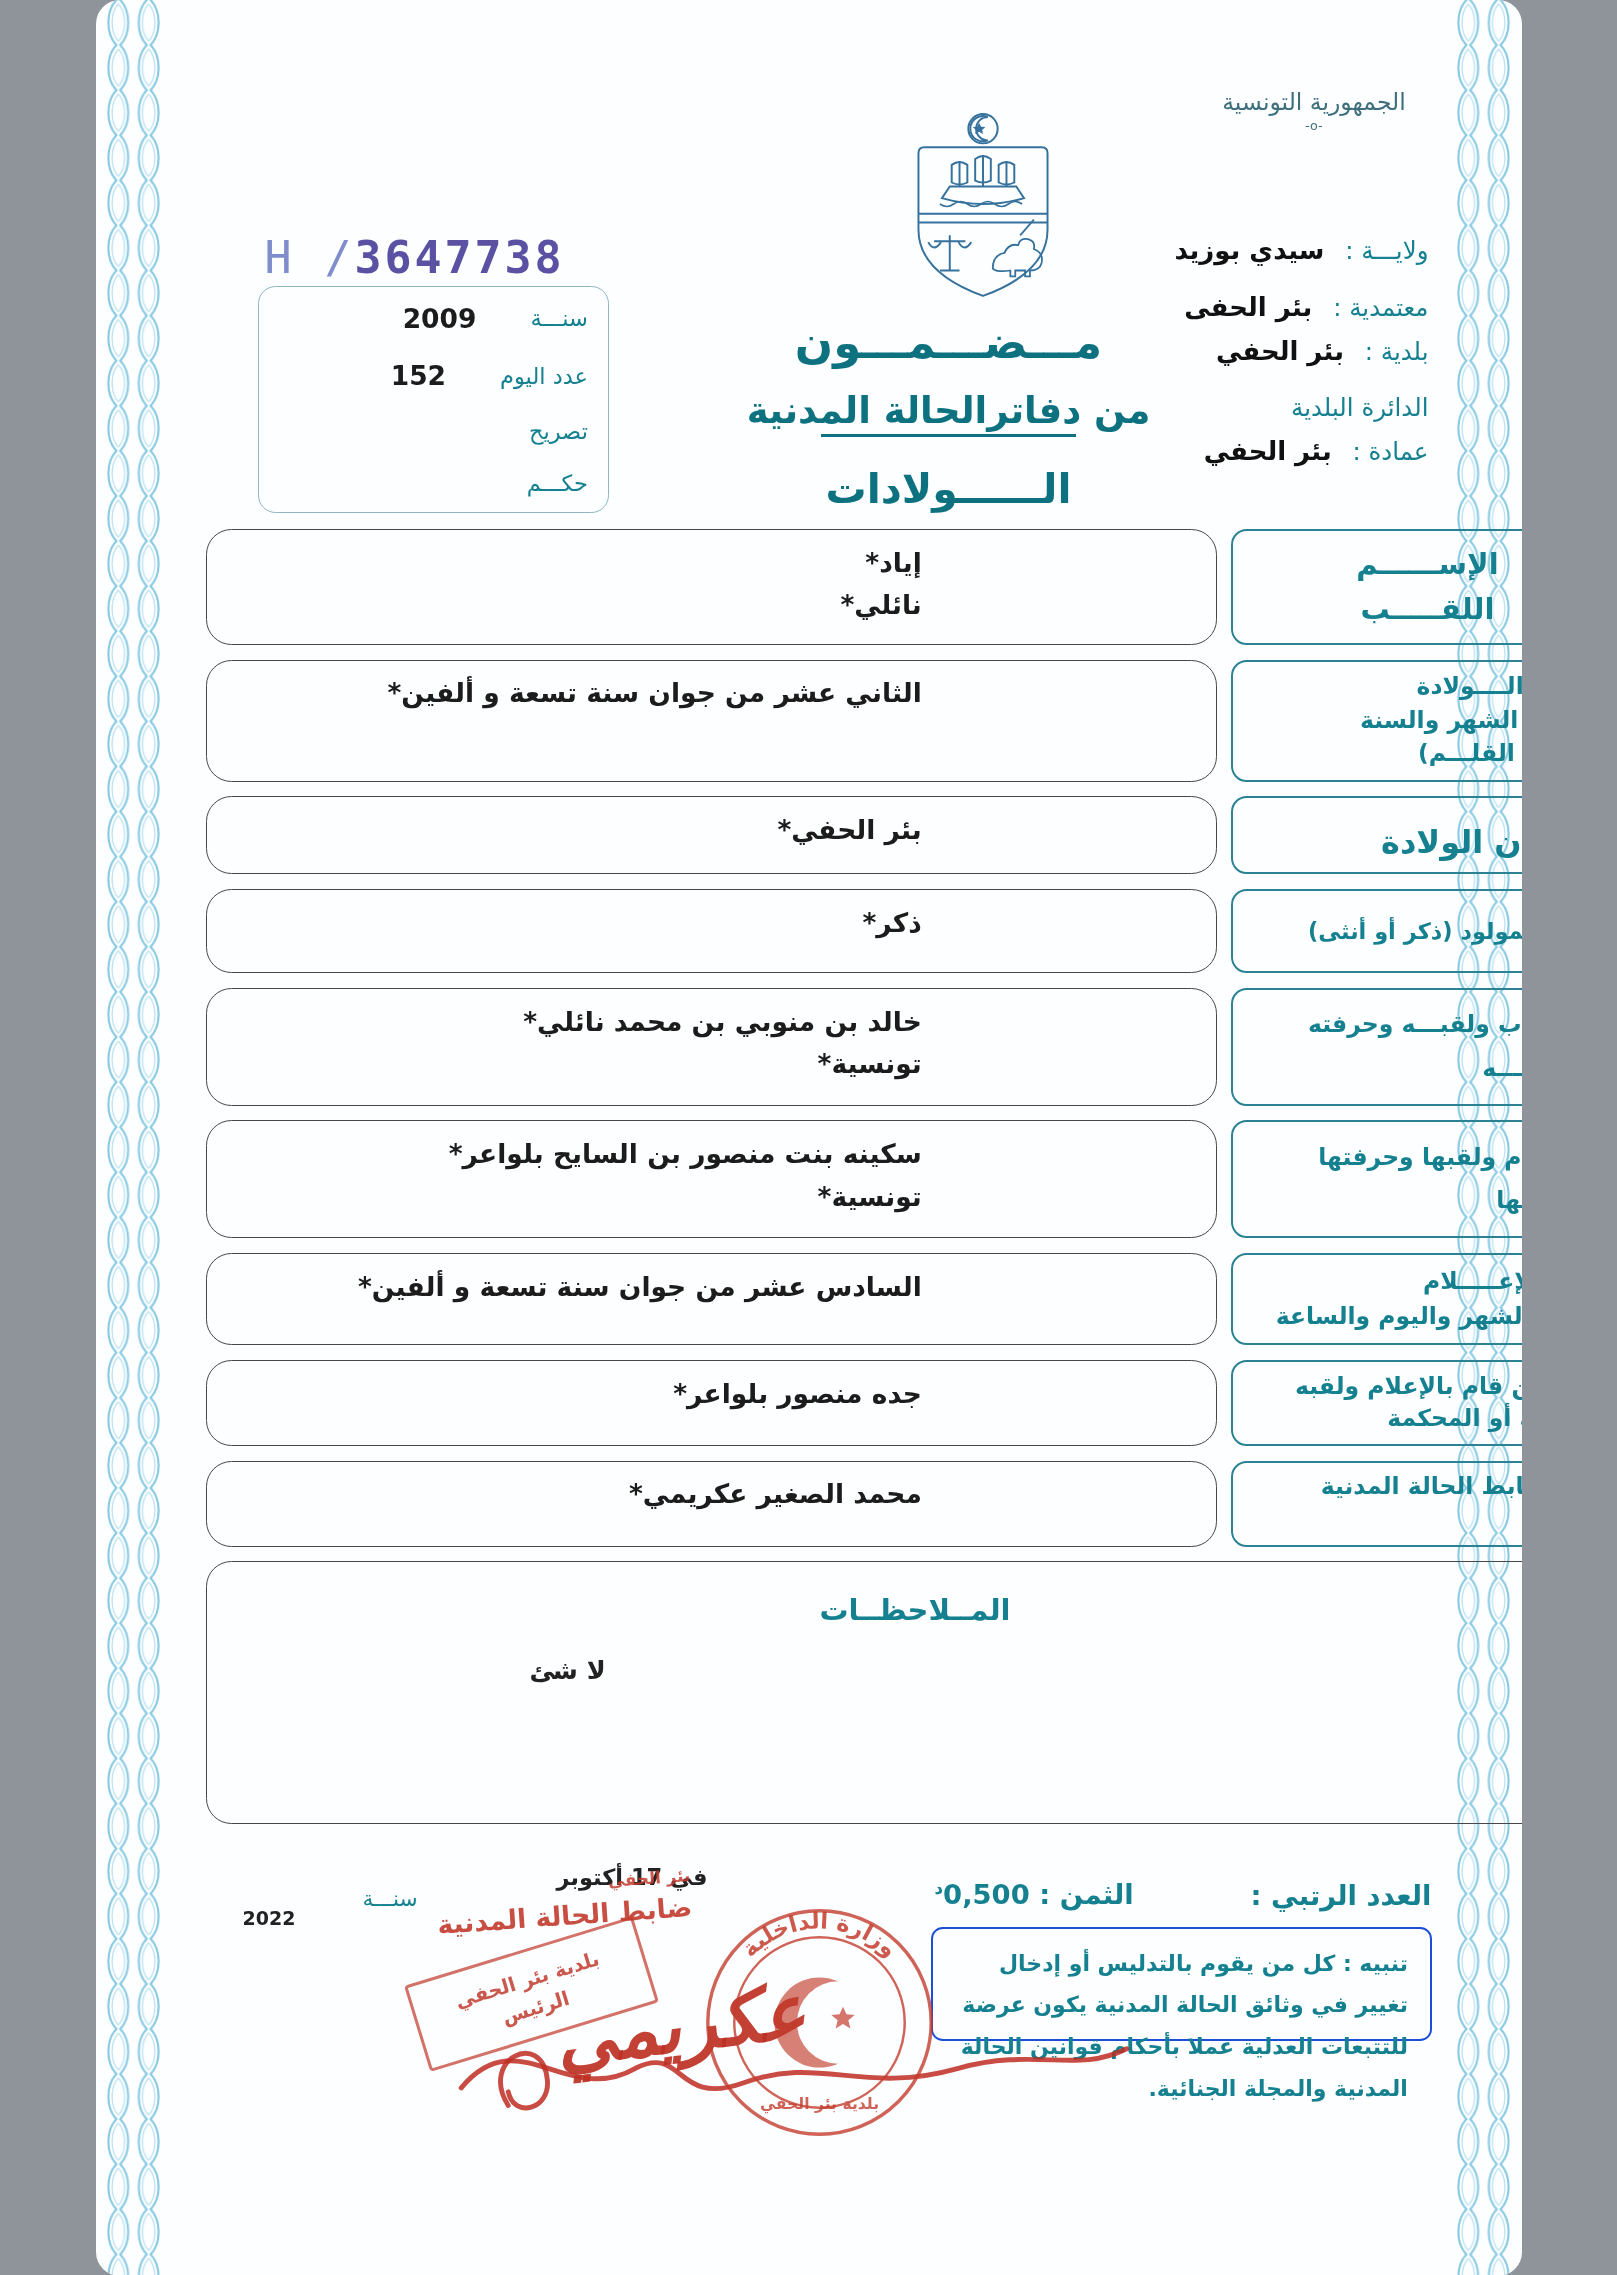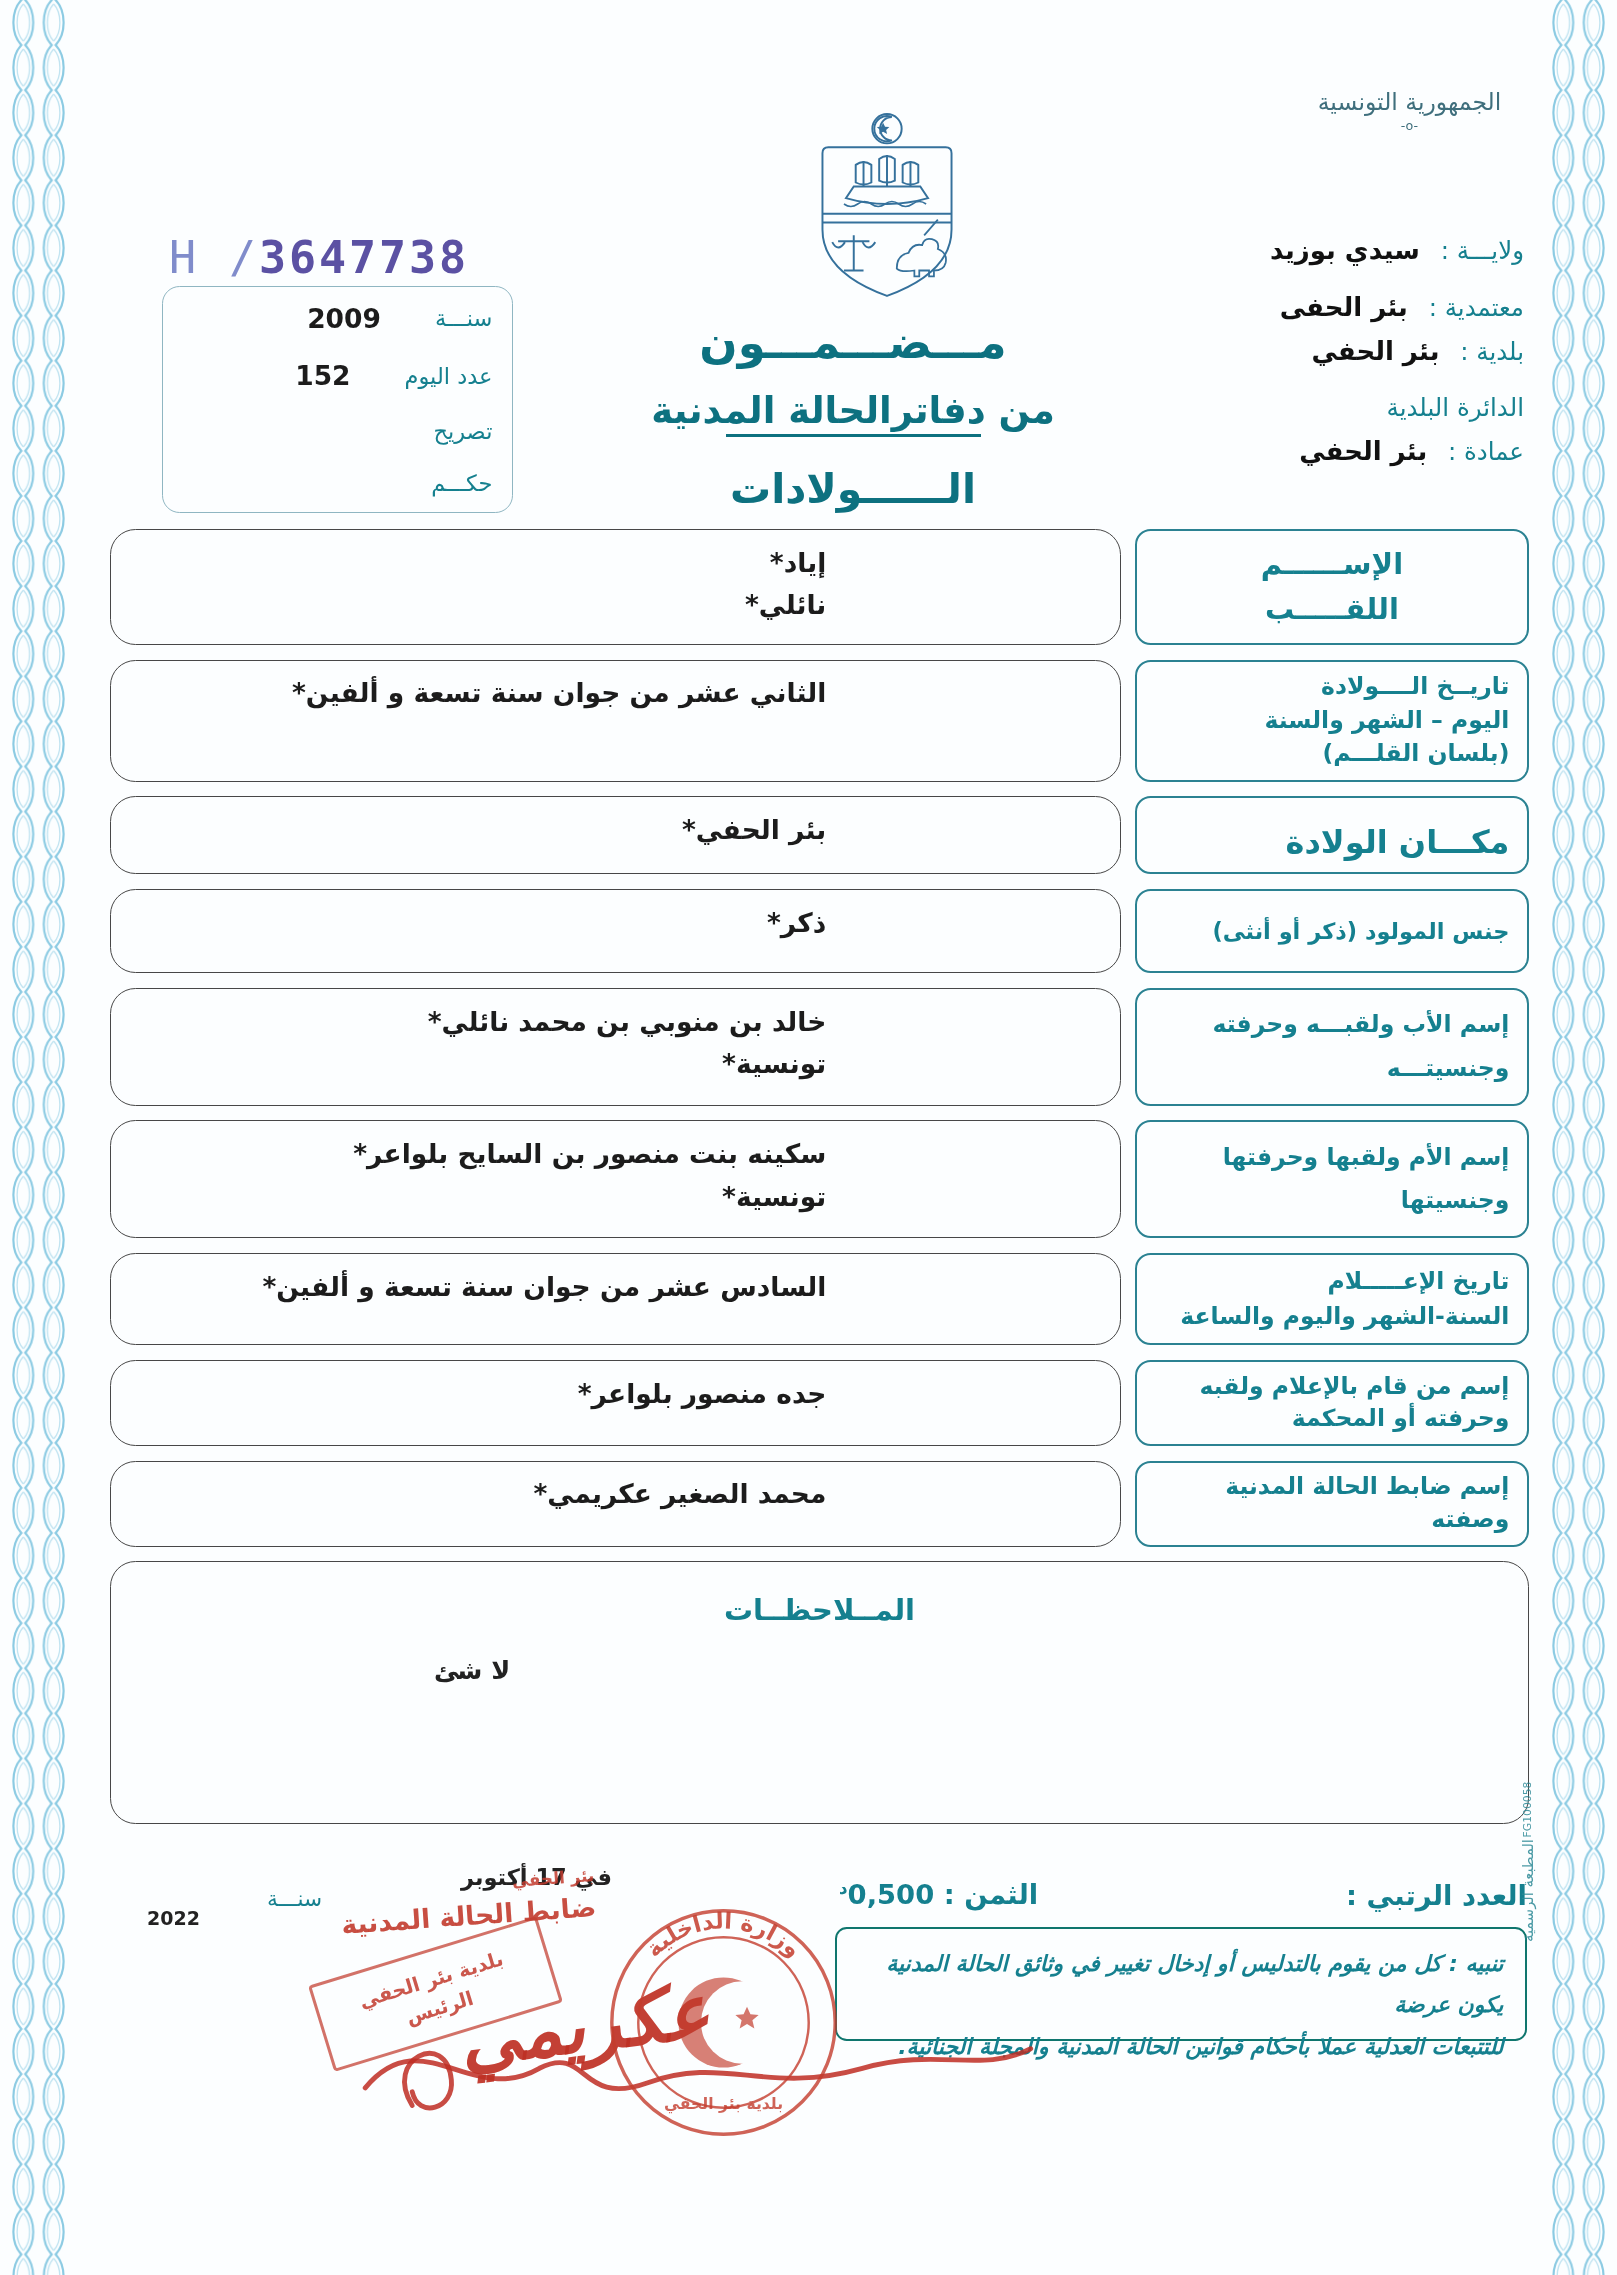--- a/index.html
+++ b/index.html
@@ -1,22 +1,23 @@
 <!DOCTYPE html>
 <html lang="ar"><head>
 <meta charset="utf-8">
 <style>
   html,body{margin:0;padding:0;background:#8e9499;}
   .page{
     position:relative;
-    width:1617px;height:2276px;
+    width:1426px;height:2276px;
     margin:0 auto;
     background:#fcfeff;
     font-family:"DejaVu Sans",sans-serif;
     overflow:hidden;
+    border-radius:24px;
   }
   
   .strip{position:absolute;top:0;height:2276px;width:61px;}
   .strip-left{left:7.8px;}
   .strip-right{right:7.8px;}
   
   .republic{position:absolute;right:90px;top:88px;width:235px;text-align:center;color:#3f6f7d;font-size:23.5px;}
   .republic-div{display:block;font-size:12.7px;margin-top:2px;color:#3f6f7d;}
   
   .serial{position:absolute;left:169px;top:231px;font-family:"DejaVu Sans Mono",monospace;font-size:45px;letter-spacing:2.9px;}
@@ -56,22 +57,22 @@
   .rh-a{min-height:116px}.rh-b{min-height:122px}.rh-c{min-height:78px}.rh-d{min-height:84px}
   .rh-e{min-height:118px}.rh-f{min-height:118px}.rh-g{min-height:92px}.rh-h{min-height:86px}.rh-i{min-height:86px}
   
   .notes-box{position:relative;box-sizing:border-box;border:1.6px solid #474747;border-radius:25.5px;min-height:263px;width:100%;}
   .notes-title{text-align:center;color:#15808f;font-weight:bold;font-size:29px;margin-top:31px;}
   .notes-value{position:absolute;left:323px;top:93px;color:#222;font-weight:bold;font-size:25.5px;}
   
   .ordinal{position:absolute;right:90px;top:1880px;color:#15808f;font-weight:bold;font-size:27.4px;direction:rtl;}
   .price{position:absolute;left:839px;top:1878px;color:#15808f;font-weight:bold;font-size:27.4px;direction:rtl;}
   .price sup{font-size:16.7px;}
-  .warnbox{position:absolute;left:835px;right:90px;top:1927px;height:114px;box-sizing:border-box;border:2px solid #0f766e;border-radius:11.8px;
-    color:#15808f;font-weight:bold;font-size:22px;line-height:1.9;padding:13.7px 21.6px;direction:rtl;text-align:right;font-style:italic;}
+  .warnbox{position:absolute;left:835px;right:90px;top:1927px;height:114px;box-sizing:border-box;border:2px solid #1d4ed8;border-radius:11.8px;
+    color:#15808f;font-weight:bold;font-size:22px;line-height:1.9;padding:13.7px 21.6px;direction:rtl;text-align:right;}
   .year-label{position:absolute;left:267px;top:1886px;color:#15808f;font-size:21.6px;}
   .year-value{position:absolute;left:147px;top:1907px;color:#222;font-weight:bold;font-size:19px;}
   .date-line{position:absolute;left:461px;top:1864px;color:#222;font-weight:bold;font-size:22.5px;direction:rtl;}
   
   .stamp-officer{position:absolute;left:341px;top:1900px;color:rgba(194,59,46,.9);font-weight:bold;font-size:26.5px;transform:rotate(-4deg);}
   .stamp-place{position:absolute;left:512px;top:1868px;color:rgba(194,59,46,.85);font-weight:bold;font-size:16.7px;transform:rotate(-4deg);}
   .stamp-rect{position:absolute;left:316px;top:1949px;width:239px;height:90px;box-sizing:border-box;
     border:3.4px solid rgba(194,59,46,.72);border-radius:3.9px;transform:rotate(-17deg);
     display:flex;flex-direction:column;justify-content:center;text-align:center;
     color:rgba(194,59,46,.85);font-weight:bold;font-size:19.6px;line-height:1.5;}

